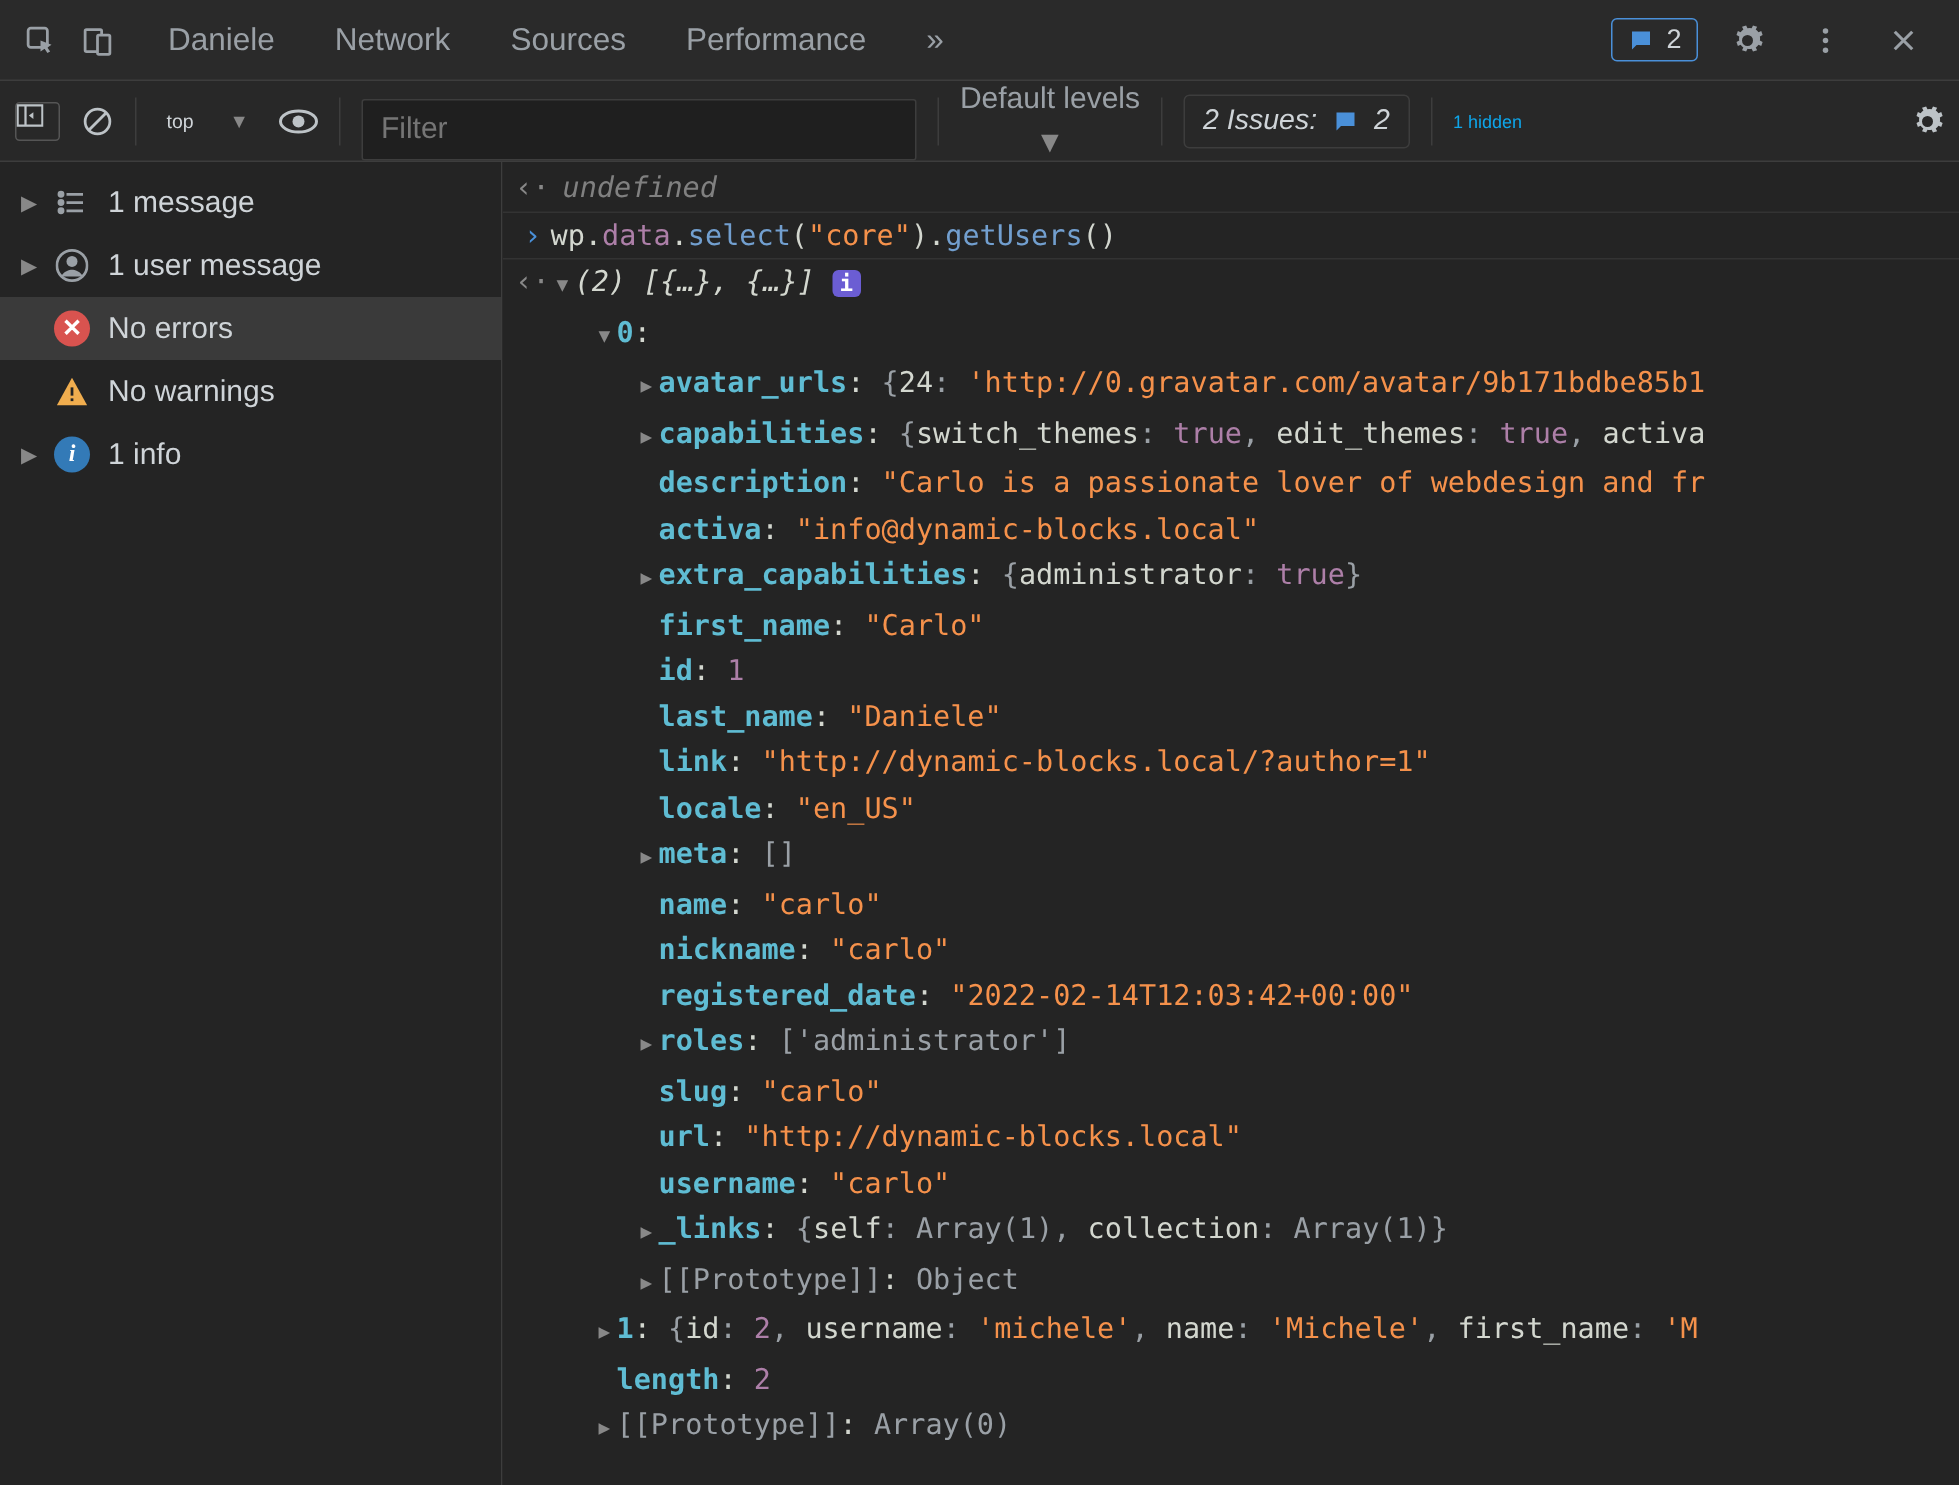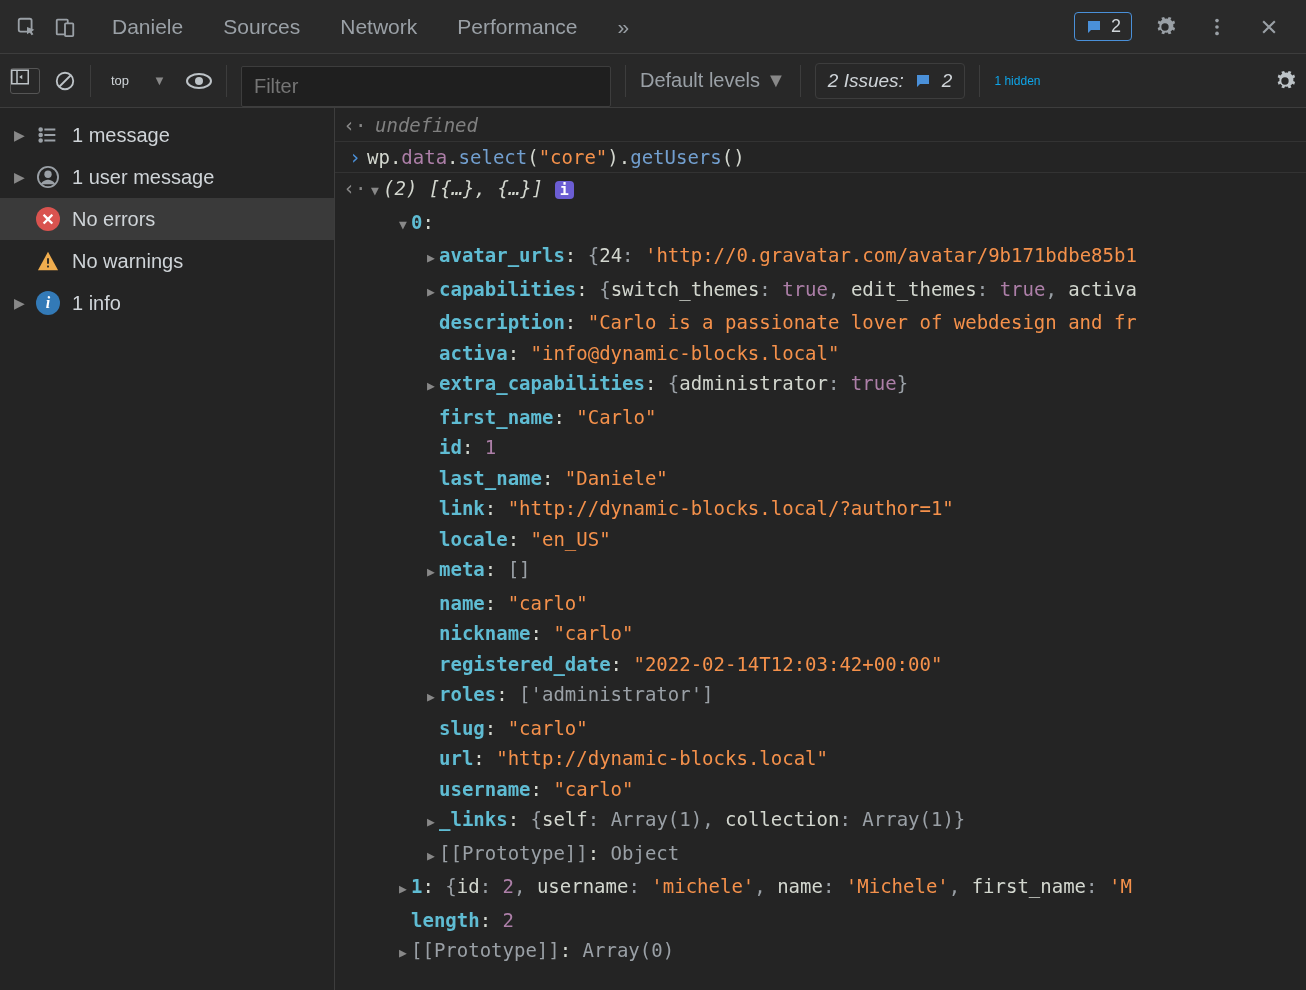--- a/index.html
+++ b/index.html
@@ -62,21 +62,21 @@
   .filter-input {
     background: #1f1f1f;
     border: 1px solid #3d3d3d;
     color: #9aa0a6;
     font-size: 20px;
     padding: 8px 12px;
     width: 370px;
     border-radius: 2px;
     margin-top: 12px;
   }
-  .levels-sel { color: #9aa0a6; font-size: 20px; display: flex; align-items: center; gap:6px; }
+  .levels-sel { color: #9aa0a6; font-size: 20px; display: flex; align-items: center; gap:6px;flex-direction:column; }
   .issues-box {
     border: 1px solid #3d3d3d; border-radius: 4px;
     padding: 6px 12px;
     display: flex; align-items: center; gap: 10px;
     font-size: 19px; color: #cfd4d8; font-style: italic;
   }
   .issues-box .chat-icon { color:#4a90d9; }
   .hidden-text { color:#0ea5e9; font-size: 12px; }
   .body-split { display: flex; height: calc(990px - 108px); }
   .sidebar {
@@ -144,22 +144,22 @@
       </svg>
   </div>
   <div class="icon-btn">
     <svg width="22" height="22" viewBox="0 0 24 24" fill="none" stroke="currentColor" stroke-width="2">
         <rect x="3" y="4" width="12" height="16" rx="1"></rect>
         <rect x="12" y="8" width="9" height="14" rx="1" fill="#2a2a2a"></rect>
       </svg>
   </div>
   <div class="tabs">
     <div class="tab">Daniele</div>
+    <div class="tab">Network</div>
     <div class="tab">Sources</div>
-    <div class="tab">Network</div>
     <div class="tab">Performance</div>
     <div class="tab">»</div>
   </div>
   <div class="top-right">
     <div class="issues-pill">
       <span class="chat-icon">
         <svg width="18" height="18" viewBox="0 0 24 24" fill="currentColor">
             <path d="M4 4h16v12H8l-4 4z"></path>
           </svg>
       </span>

